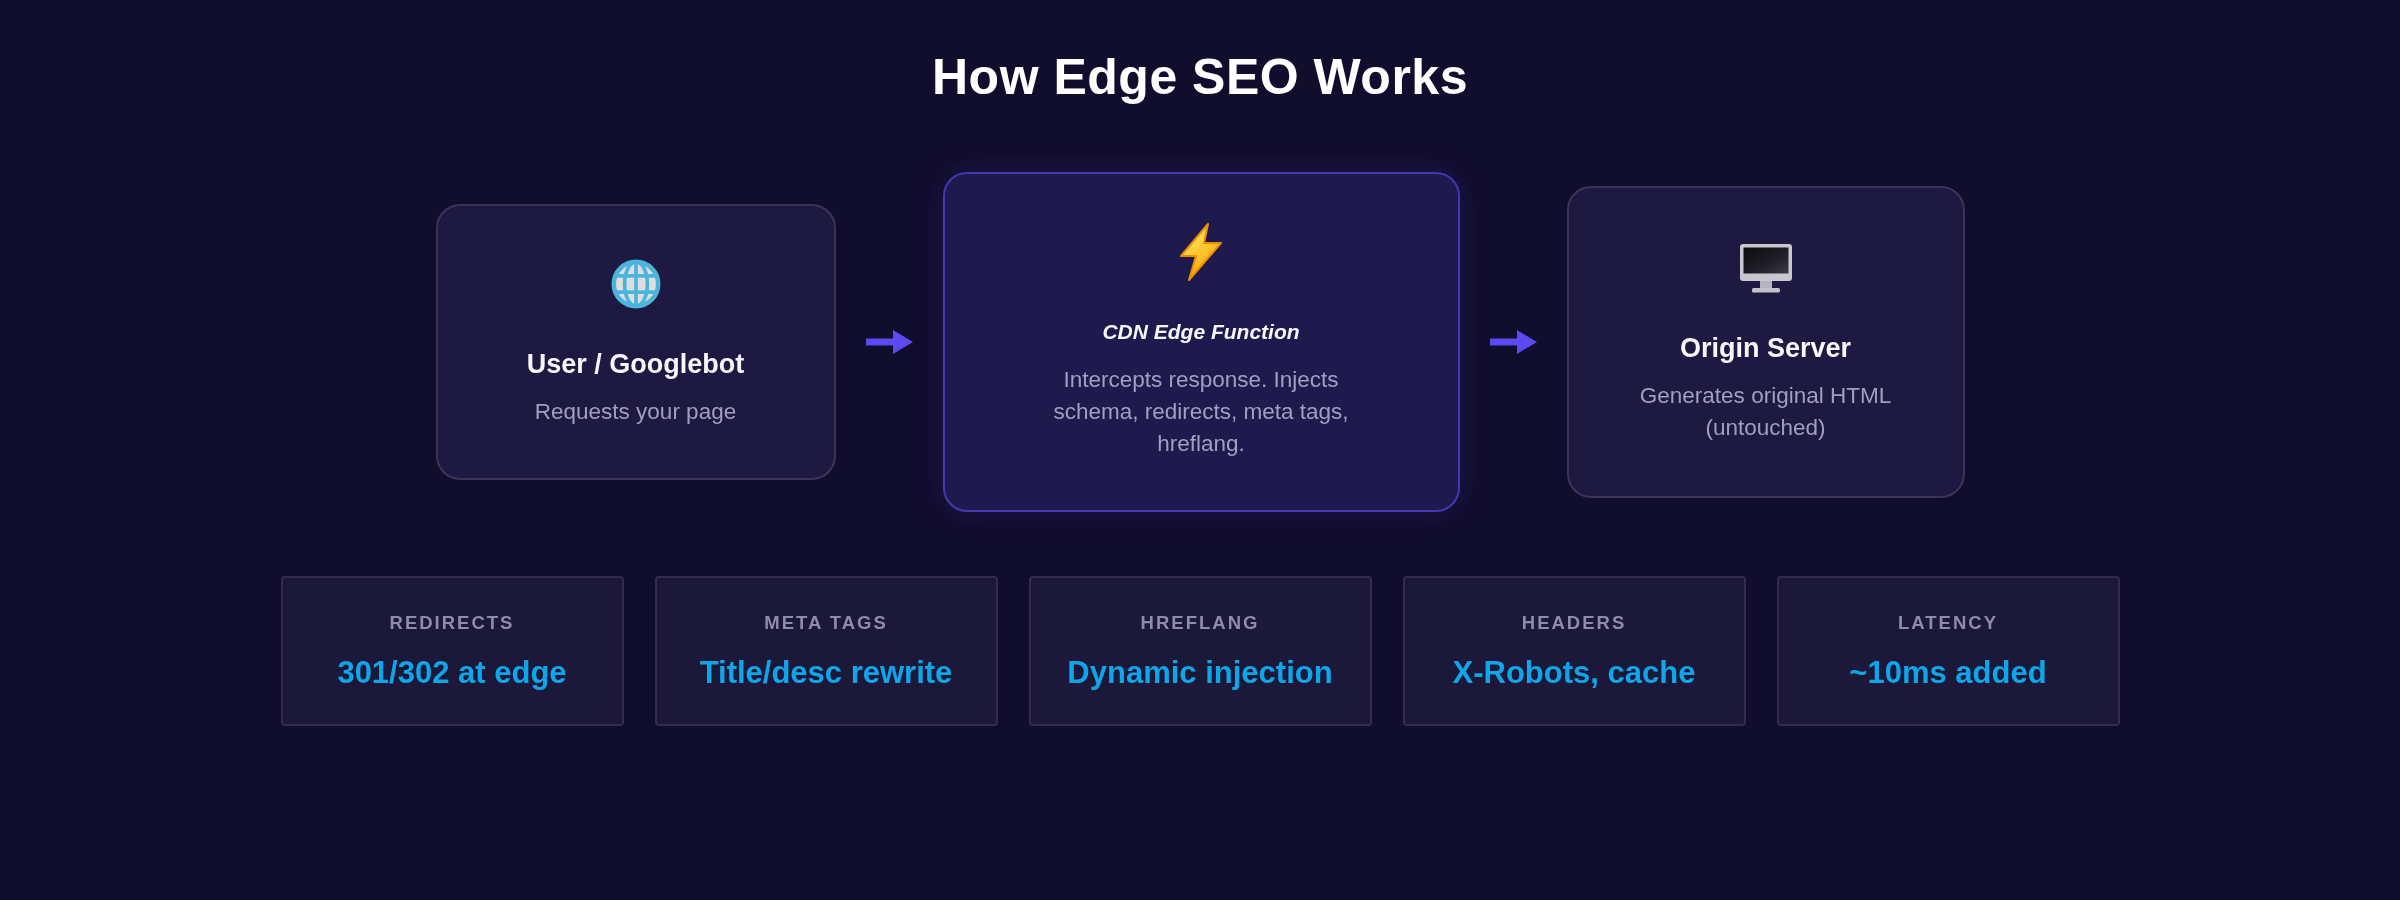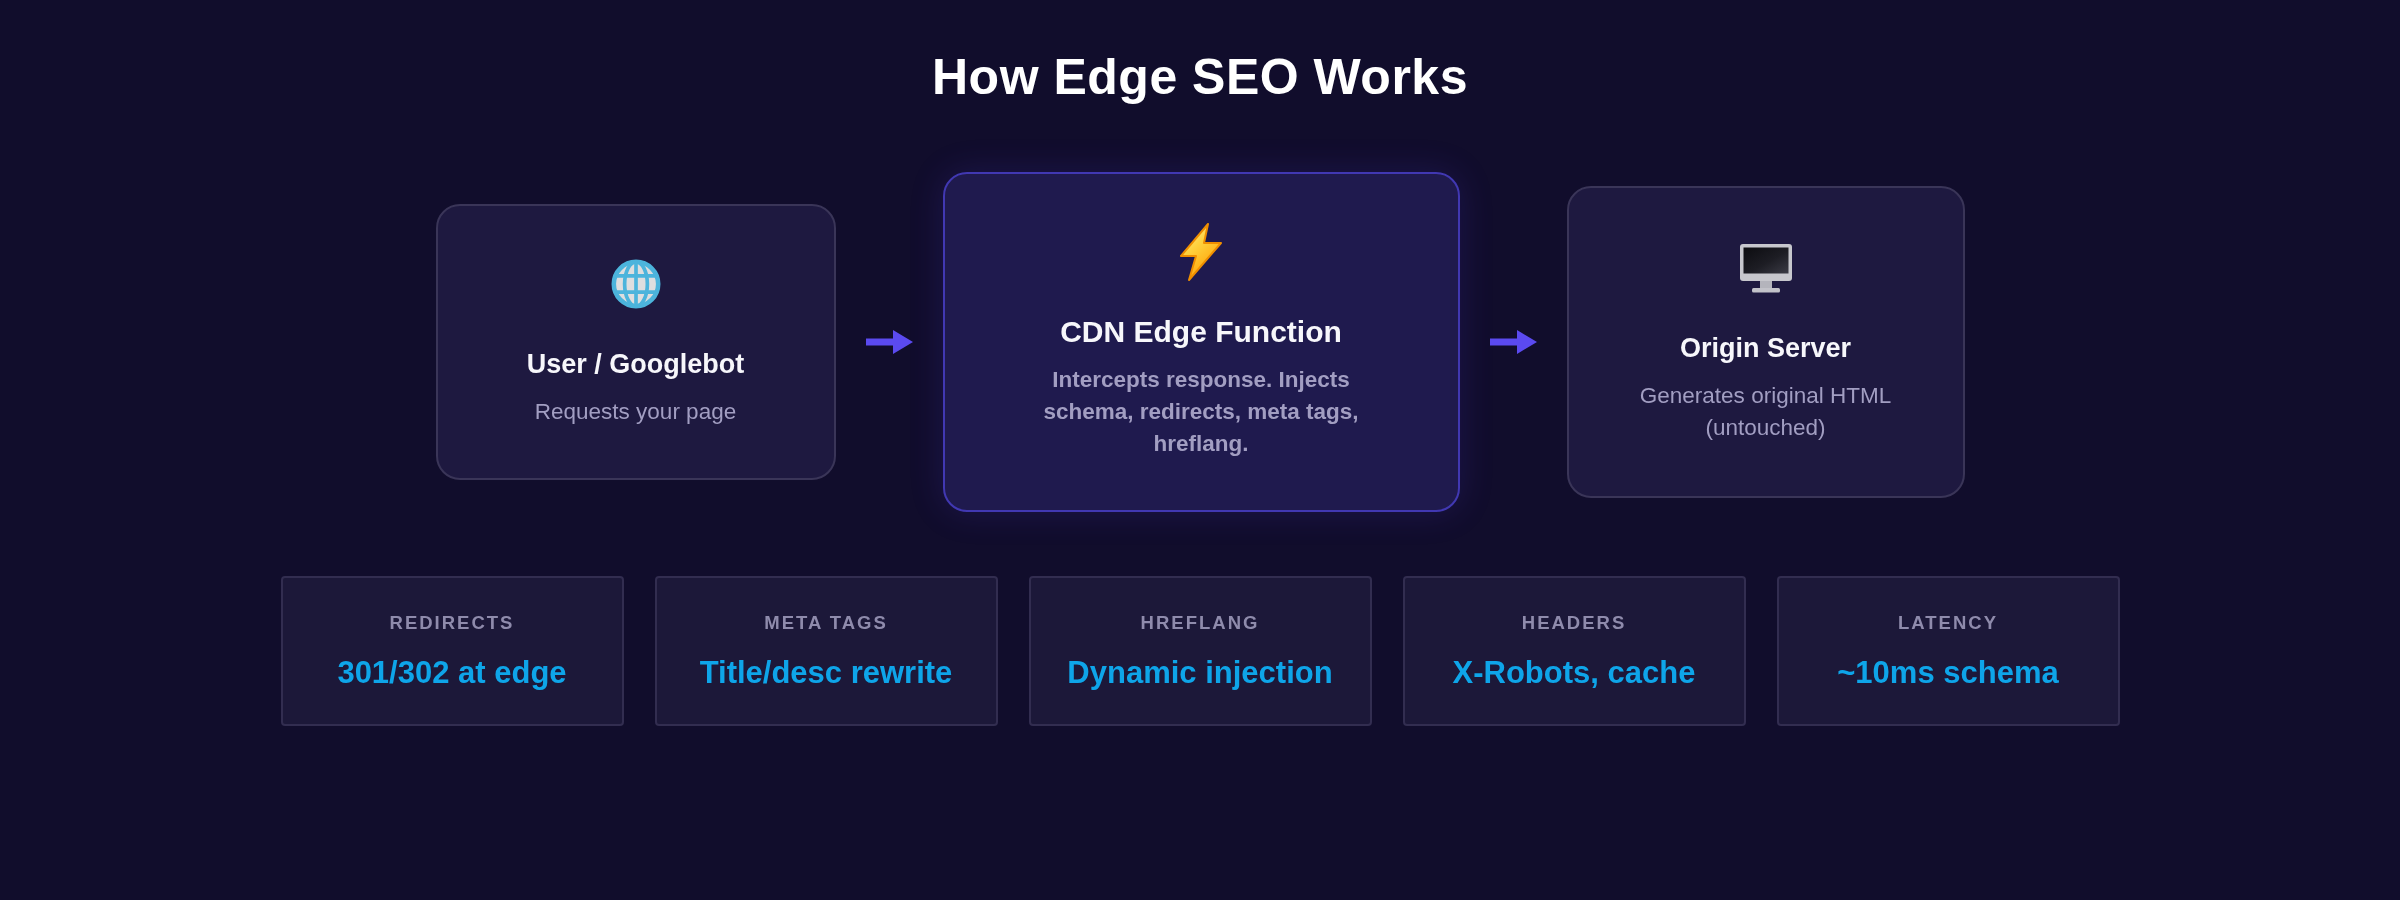--- a/index.html
+++ b/index.html
@@ -41,27 +41,27 @@
     width: 517px; min-height: 338px;
     background: #1f1a4e;
     border: 2px solid #4138b2;
     box-shadow: 0 0 34px rgba(82, 63, 224, 0.18);
   }
   .card-icon { height: 56px; display: flex; align-items: center; justify-content: center; margin-bottom: 34px; }
   .card-title {
     font-size: 27px; font-weight: 700; color: #f7f7fb;
     line-height: 36px; margin-bottom: 14px;
   }
-  .card.highlight .card-title { font-size: 30px; }
+  .card.highlight .card-title { font-size: 21px; font-style: italic; }
   .card-desc {
     font-size: 22.5px; font-weight: 400; color: #a29ec2;
     line-height: 32px;
   }
   .card.side-1 .card-desc { max-width: 320px; }
-  .card.highlight .card-desc { max-width: 350px; font-weight: bold; }
+  .card.highlight .card-desc { max-width: 350px; }
   .card.side-3 .card-desc { max-width: 310px; }
   .flow-arrow { flex: 0 0 auto; display: flex; align-items: center; }
   
   .features-row {
     margin-top: 64px;
     display: flex; justify-content: center;
     column-gap: 31px;
   }
   .chip {
     box-sizing: border-box;
@@ -173,18 +173,18 @@
       <div class="chip-value">Dynamic injection</div>
     </div>
 
     <div class="chip">
       <div class="chip-label">HEADERS</div>
       <div class="chip-value">X-Robots, cache</div>
     </div>
 
     <div class="chip">
       <div class="chip-label">LATENCY</div>
-      <div class="chip-value">~10ms schema</div>
+      <div class="chip-value">~10ms added</div>
     </div>
 
   </div>
 
 </div>
 
 </body></html>

